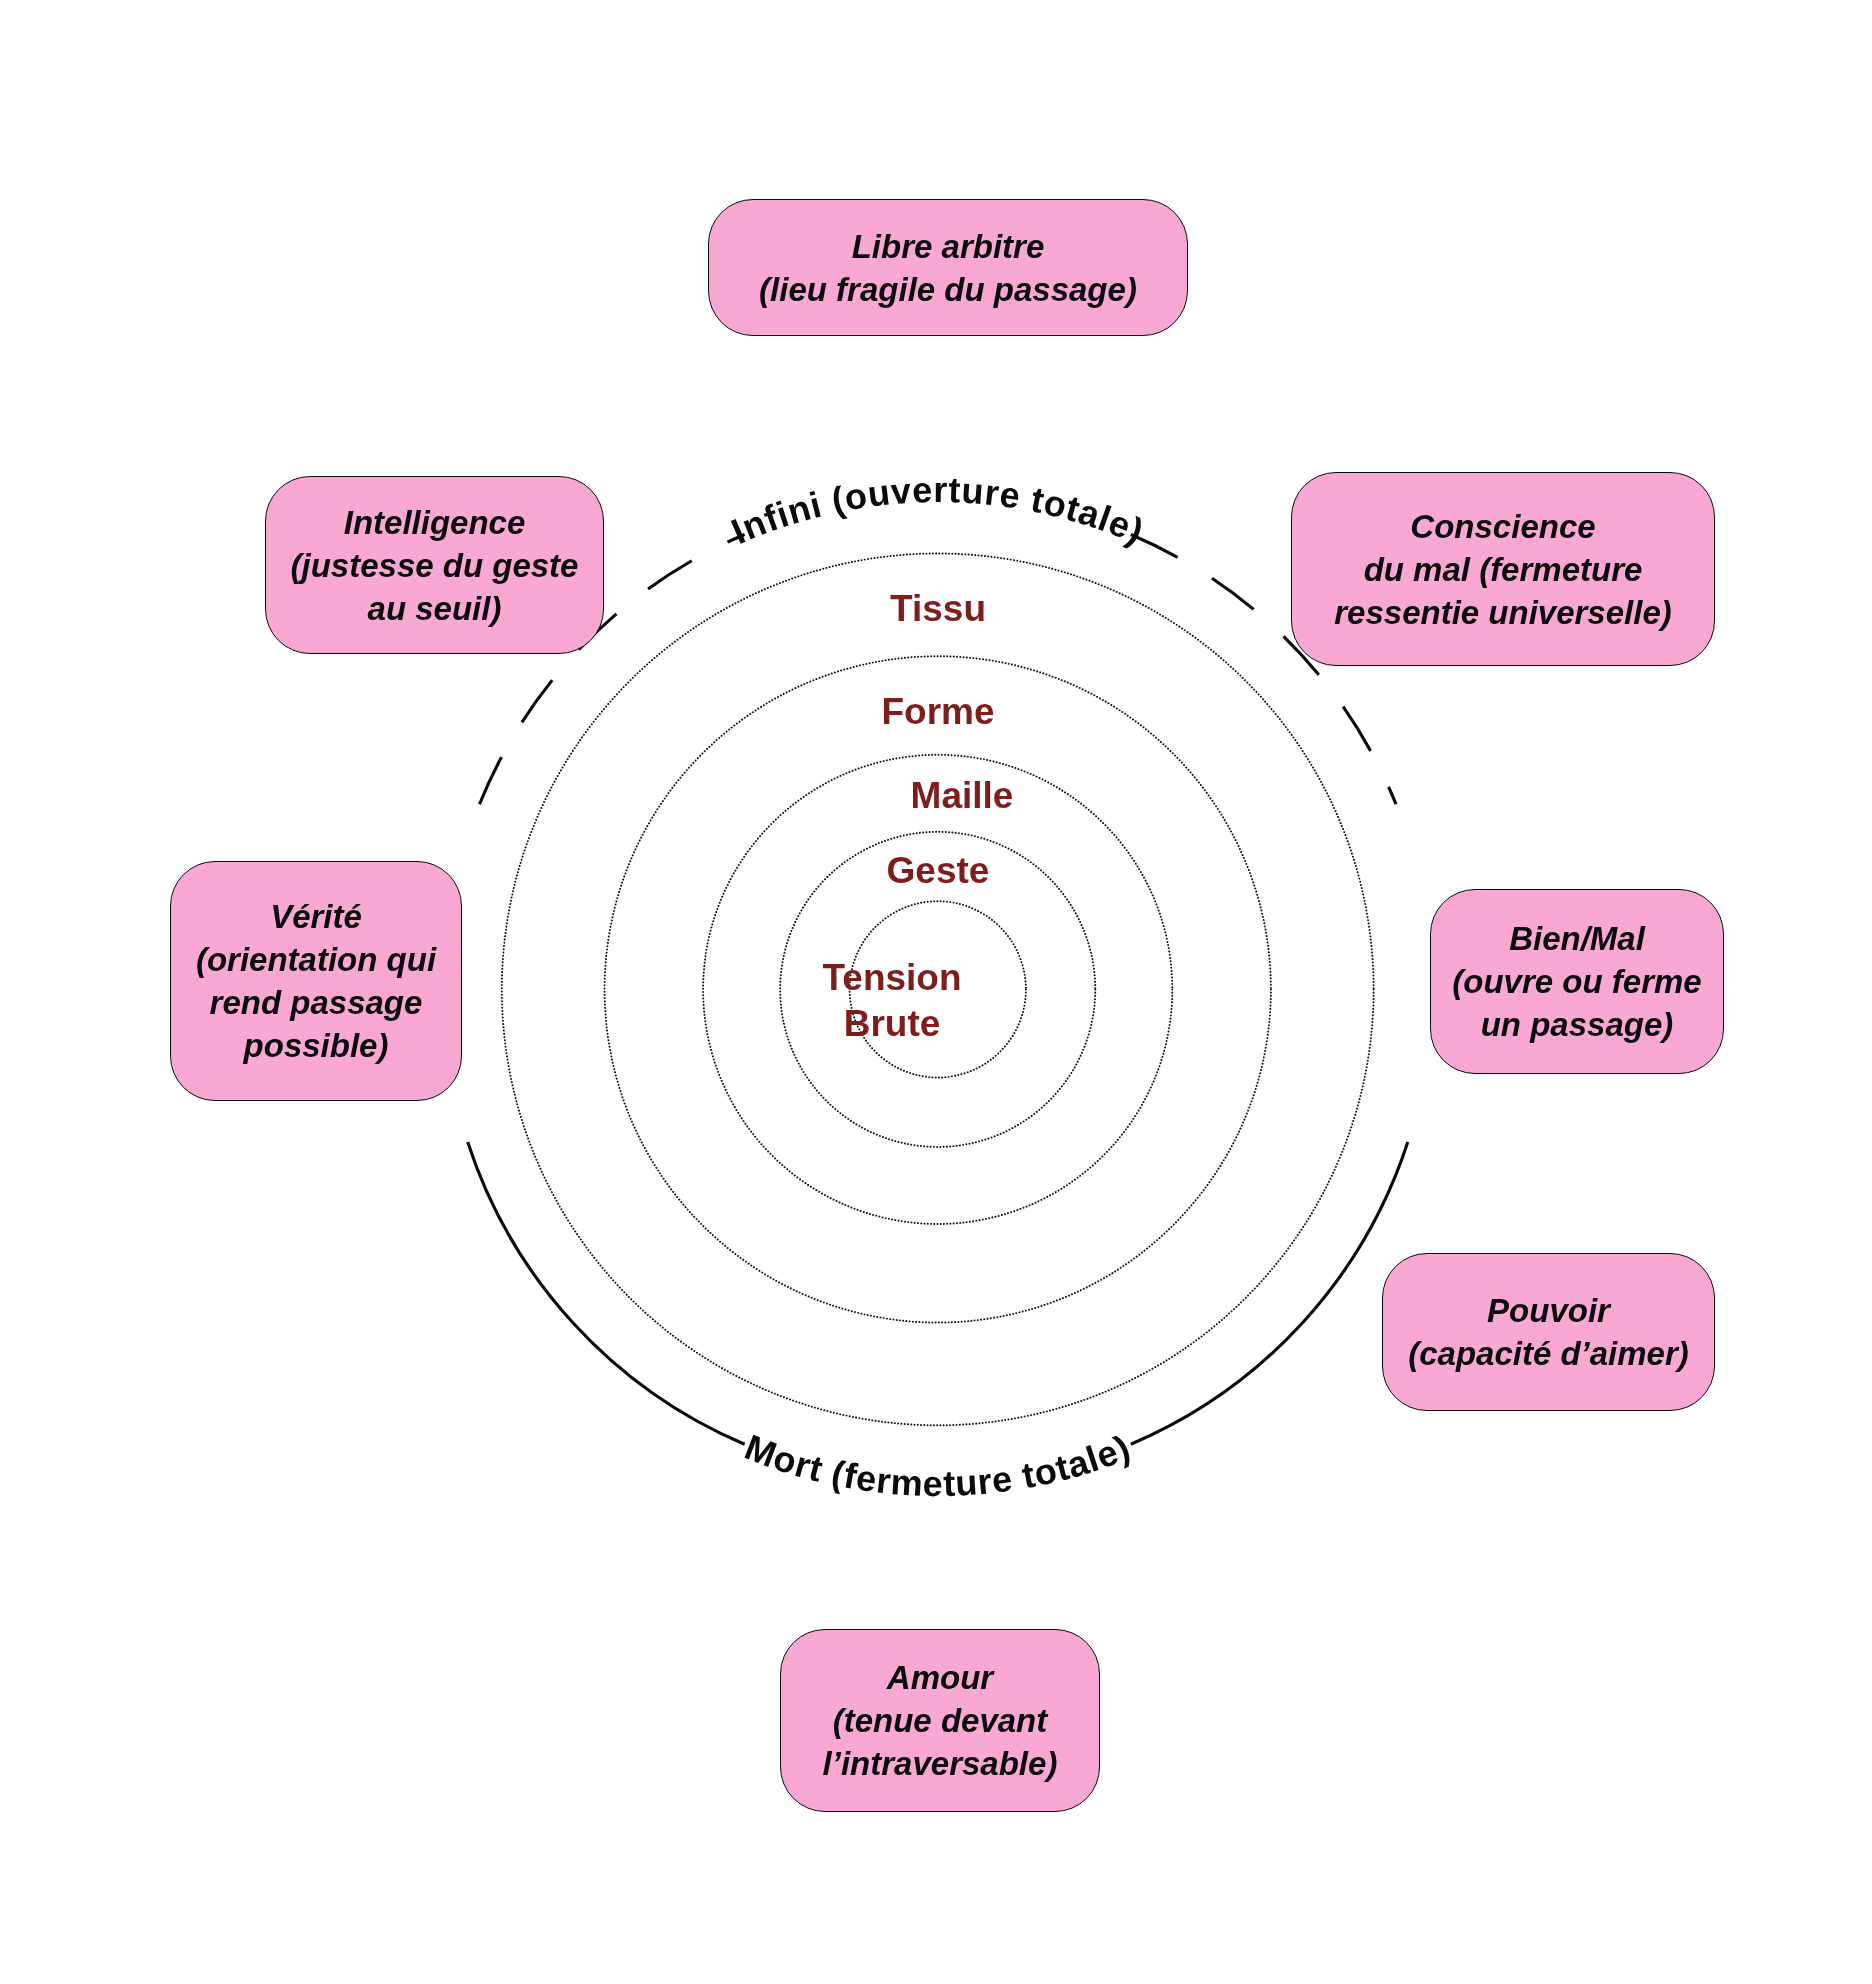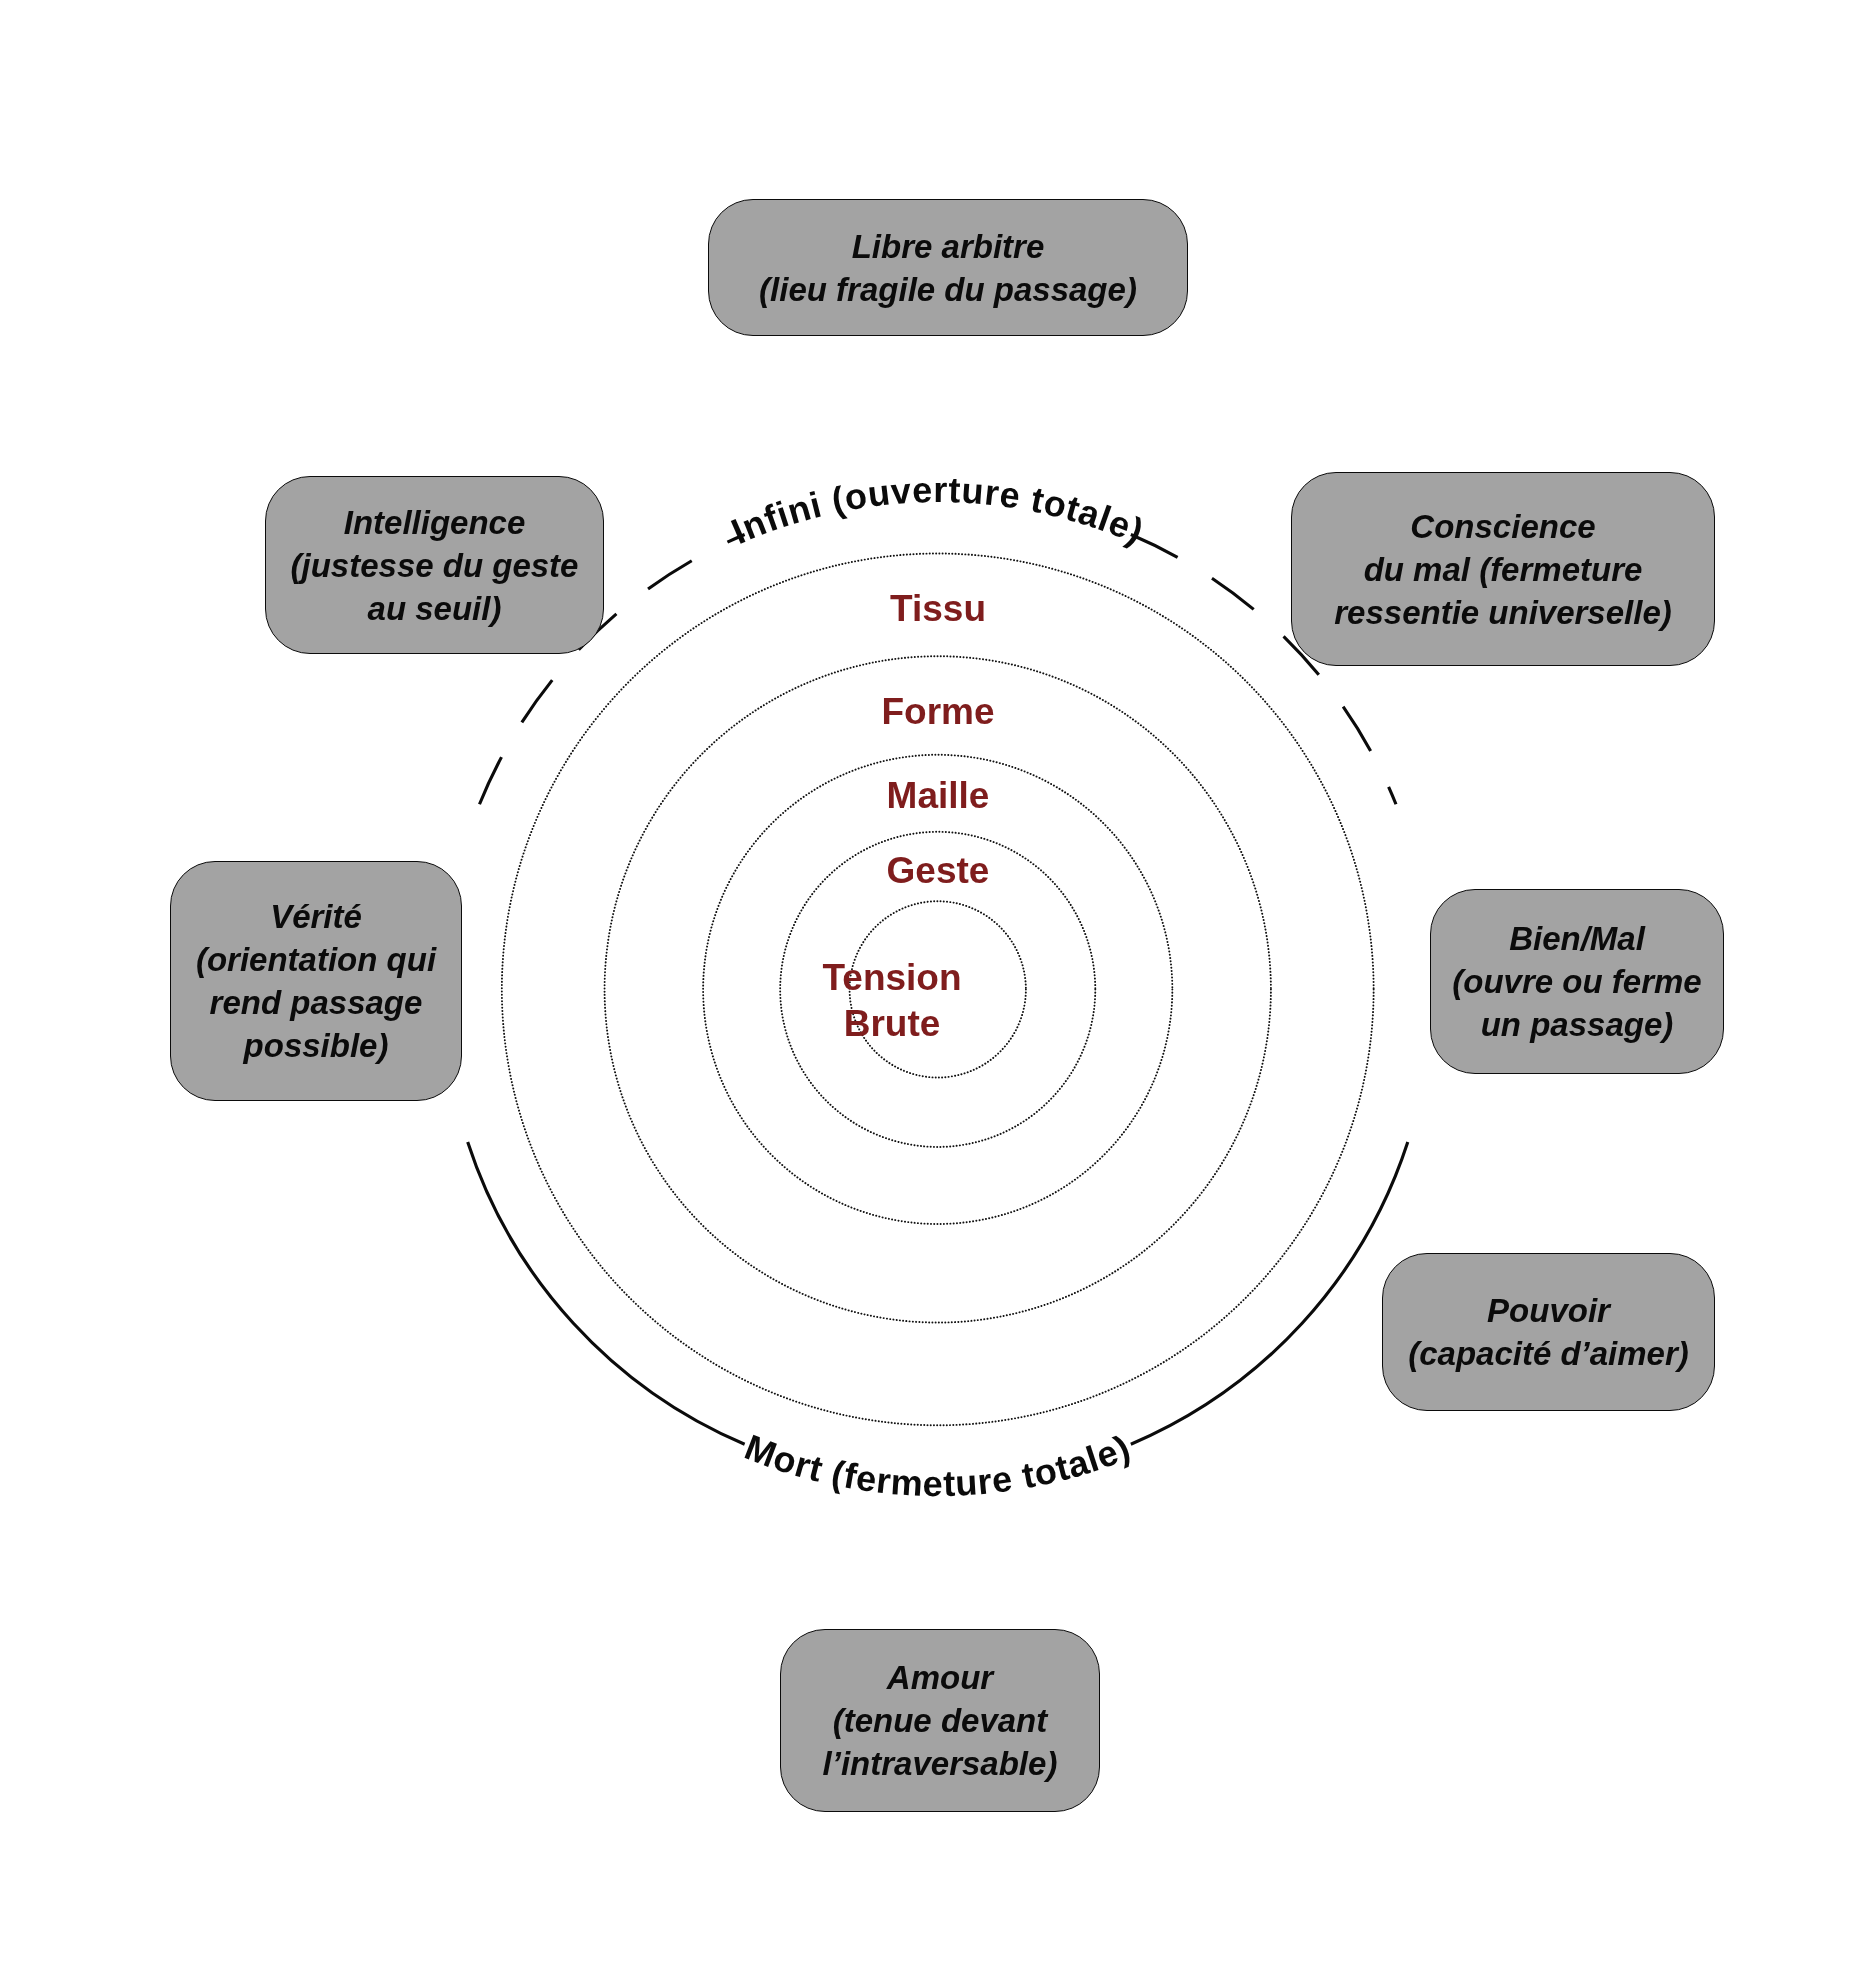--- a/index.html
+++ b/index.html
@@ -56,21 +56,21 @@
     line-height: 46px;
     text-align: center;
     white-space: pre-line;
     color: #7f1d1d;
   }
   .concept-box {
     position: absolute;
     box-sizing: border-box;
     border: 1.7px solid #0b0b0b;
     border-radius: 45px;
-    background: #a3a3a3;
+    background: #f9a8d4;
     display: flex;
     align-items: center;
     justify-content: center;
     text-align: center;
     font-style: italic;
     font-weight: 600;
     font-size: 33px;
     line-height: 43px;
     white-space: pre-line;
     padding: 24px 14px;
@@ -102,21 +102,21 @@
     <text class="arc-text" text-anchor="middle">
       <textPath href="#arc-top-text-path" startOffset="50%">Infini (ouverture totale)</textPath>
     </text>
     <text class="arc-text" text-anchor="middle">
       <textPath href="#arc-bottom-text-path" startOffset="50%">Mort (fermeture totale)</textPath>
     </text>
   </svg>
 
   <div class="ring-label" style="left:938px; top:609px;">Tissu</div>
   <div class="ring-label" style="left:938px; top:712px;text-align:right;">Forme</div>
-  <div class="ring-label" style="left:938px; top:796px;">Maille</div>
+  <div class="ring-label" style="left:962px; top:796px;">Maille</div>
   <div class="ring-label" style="left:938px; top:871px;">Geste</div>
   <div class="ring-label" style="left:892px; top:1001px;">Tension
 Brute</div>
 
   <div class="concept-box" style="left:708px; top:199px; width:480px; height:137px;">Libre arbitre
 (lieu fragile du passage)</div>
 
   <div class="concept-box" style="left:265px; top:476px; width:339px; height:178px;">Intelligence
 (justesse du geste
 au seuil)</div>

